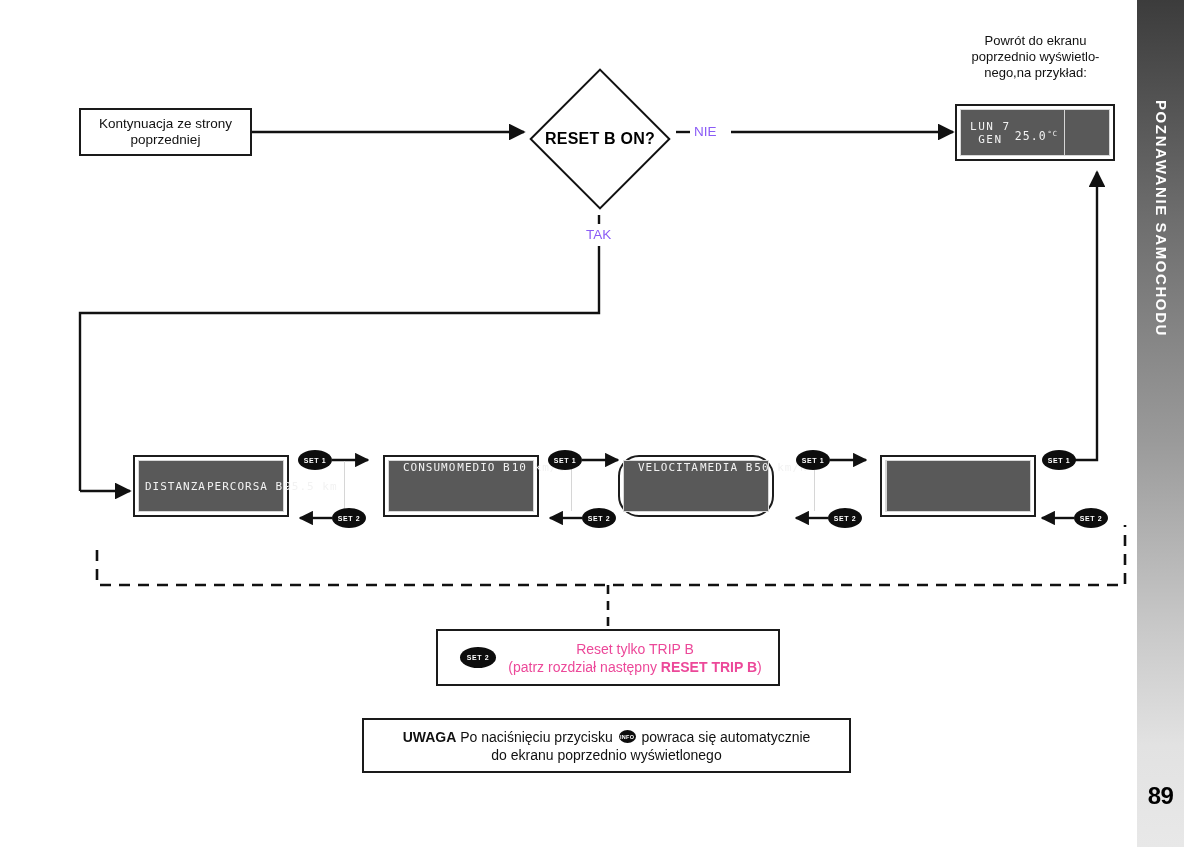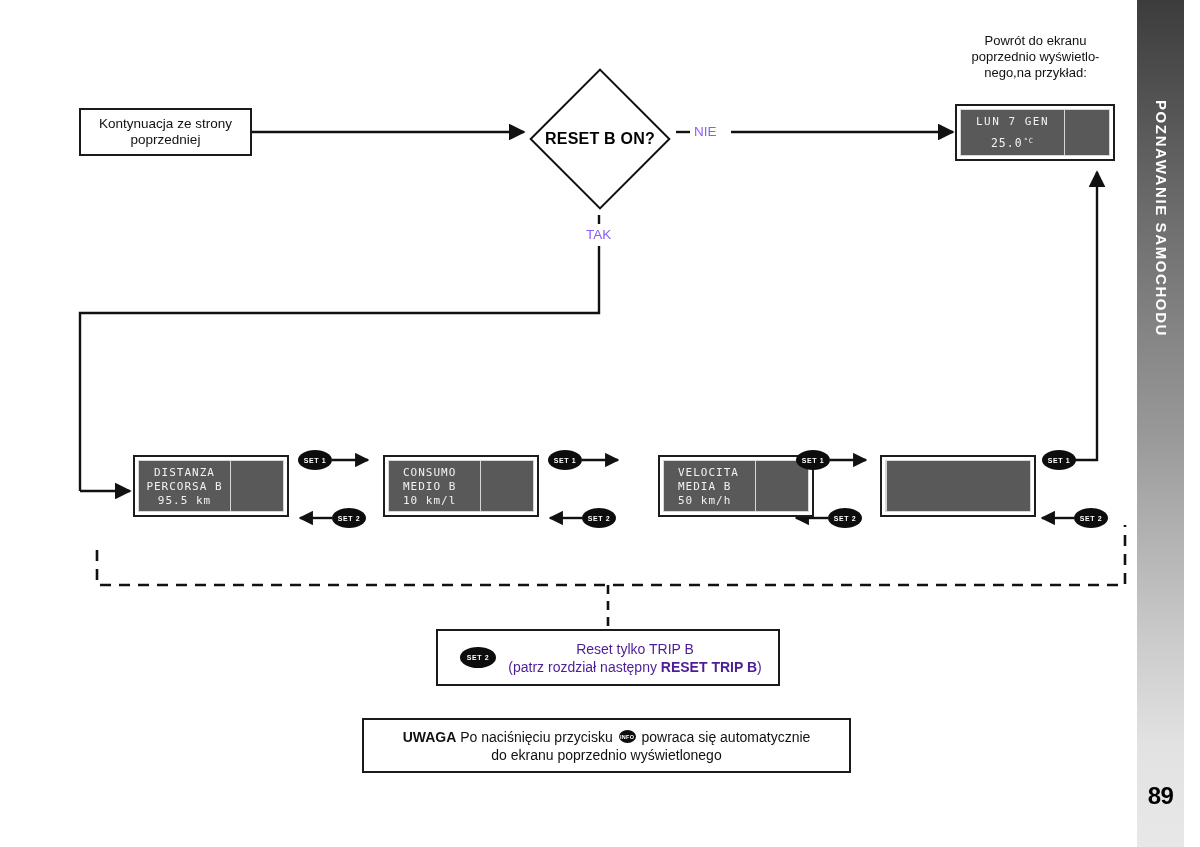--- a/index.html
+++ b/index.html
@@ -40,21 +40,21 @@
   .lcd{
     position:absolute;box-sizing:border-box;
     border:2px solid #1c1c1c;background:#ffffff;padding:3px;
   }
   .lcd-inner{
     position:relative;width:100%;height:100%;
     background:#595959;border:1px solid #d8d8d8;box-sizing:border-box;
     display:flex;
   }
   .lcd-main{
-    flex:1 1 auto;display:flex;flex-direction:column;
+    flex:1 1 auto;display:flex;flex-direction:row;
     justify-content:center;gap:1px;
     font-family:"DejaVu Sans Mono", monospace;
     color:#f2f2f2;font-size:11px;letter-spacing:1px;
     padding:0 6px;
   }
   .lcd-main.center{align-items:center;text-align:center;}
   .lcd-main.left{align-items:flex-start;text-align:left;padding-left:14px;}
   .lcd-divider{width:1px;background:#d6d6d6;flex:0 0 1px;}
   .lcd-side{flex:0 0 56px;}
 
@@ -66,37 +66,37 @@
   #clock-temp{font-size:11.5px;letter-spacing:1px;}
   #clock-unit{font-size:7px;margin-left:1px;position:relative;top:-2px;}
 
   #display-caption{position:absolute;left:948px;top:33px;width:175px;
     text-align:center;font-size:13px;line-height:16px;color:#111;}
 
   
   .trip-lcd{top:455px;width:156px;height:62px;}
   #trip-1{left:133px;}
   #trip-2{left:383px;}
-  #trip-3{left:658px;}
+  #trip-3{left:618px;border-radius:21px;}
   #trip-4{left:880px;}
   .trip-lcd .lcd-side{flex:0 0 52px;}
   .trip-line{white-space:pre;}
 
   
   .setbtn{
     position:absolute;width:34px;height:20px;border-radius:50%;
     background:#0d0d0d;color:#fff;
     display:flex;align-items:center;justify-content:center;
     font-size:7px;font-weight:bold;letter-spacing:.6px;
   }
 
   
   #note-reset{left:436px;top:629px;width:344px;height:57px;
      justify-content:flex-start;padding-left:0;}
-  #note-reset-text{flex:1;text-align:center;font-size:14px;line-height:18px;color:#4c1d95;padding-right:8px;}
+  #note-reset-text{flex:1;text-align:center;font-size:14px;line-height:18px;color:#ec4899;padding-right:8px;}
   #note-reset .setbtn{position:relative;margin-left:20px;margin-right:4px;width:36px;height:21px;}
 
   #note-uwaga{left:362px;top:718px;width:489px;height:55px;
      font-size:14px;line-height:18px;color:#111;}
   #note-uwaga b{font-weight:bold;}
   .inline-info{
     display:inline-flex;align-items:center;justify-content:center;
     width:17px;height:13px;border-radius:50%;background:#0d0d0d;color:#fff;
     font-size:5.5px;font-weight:bold;letter-spacing:.3px;
     vertical-align:middle;position:relative;top:-1px;margin:0 2px;

